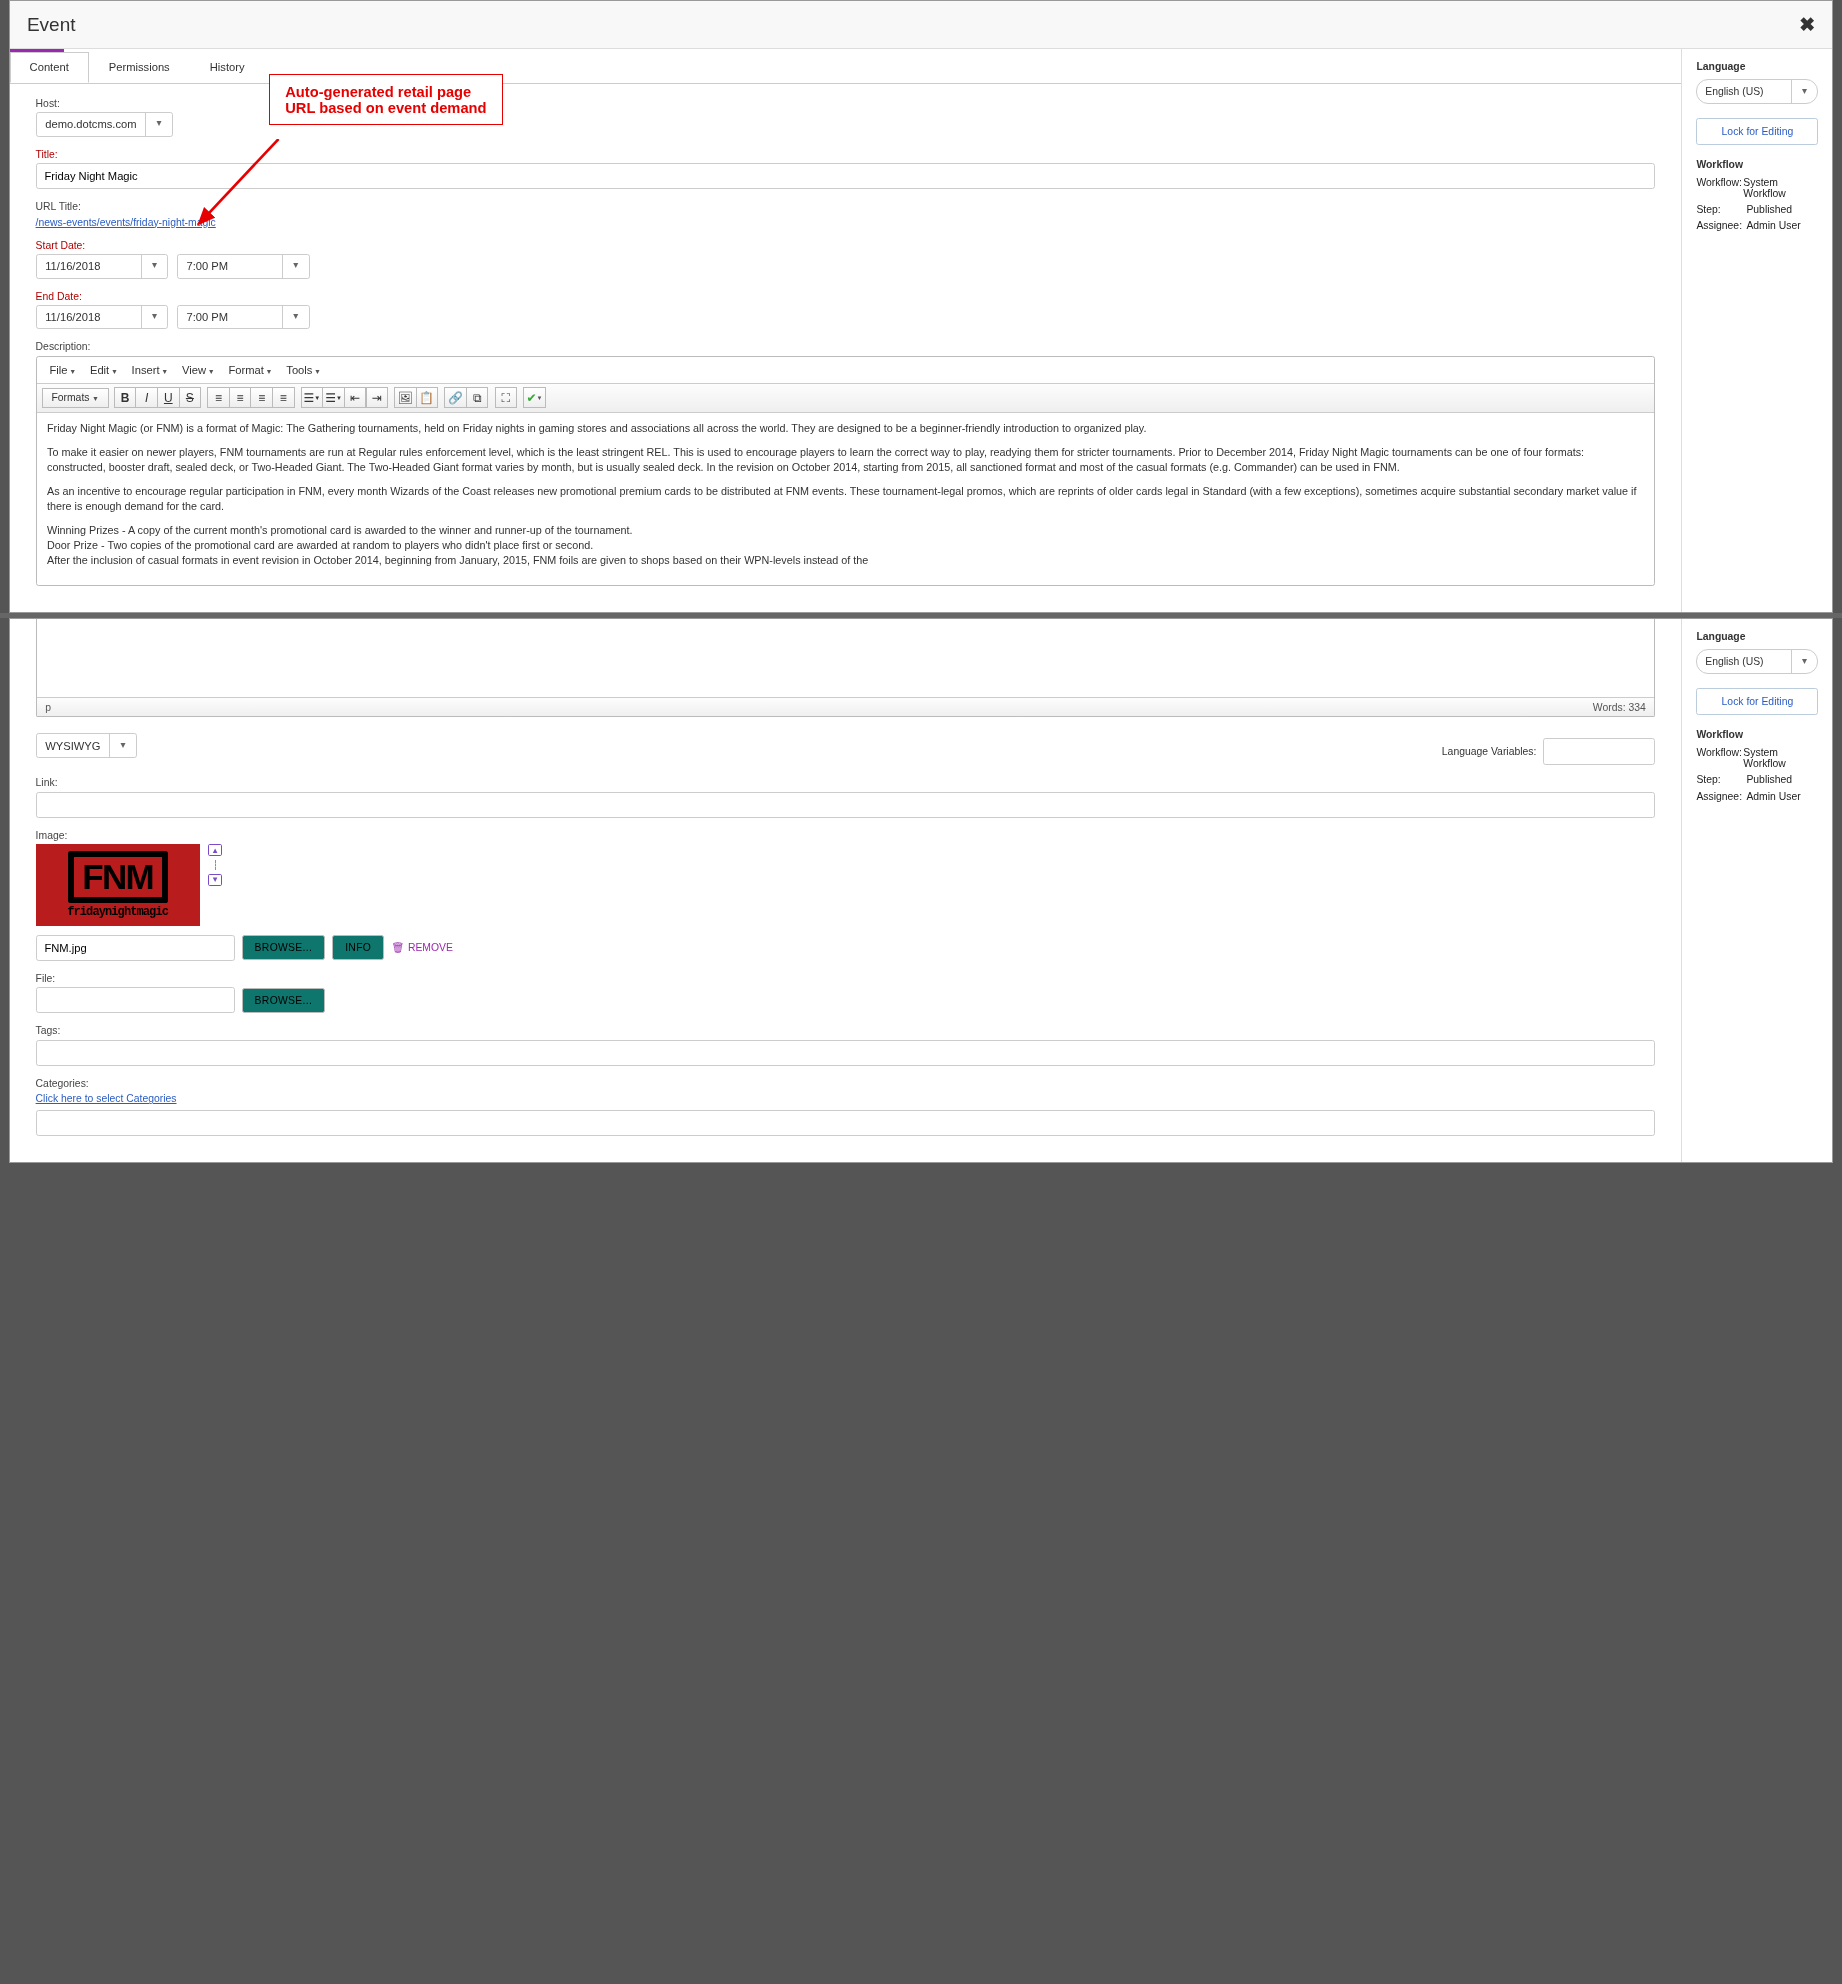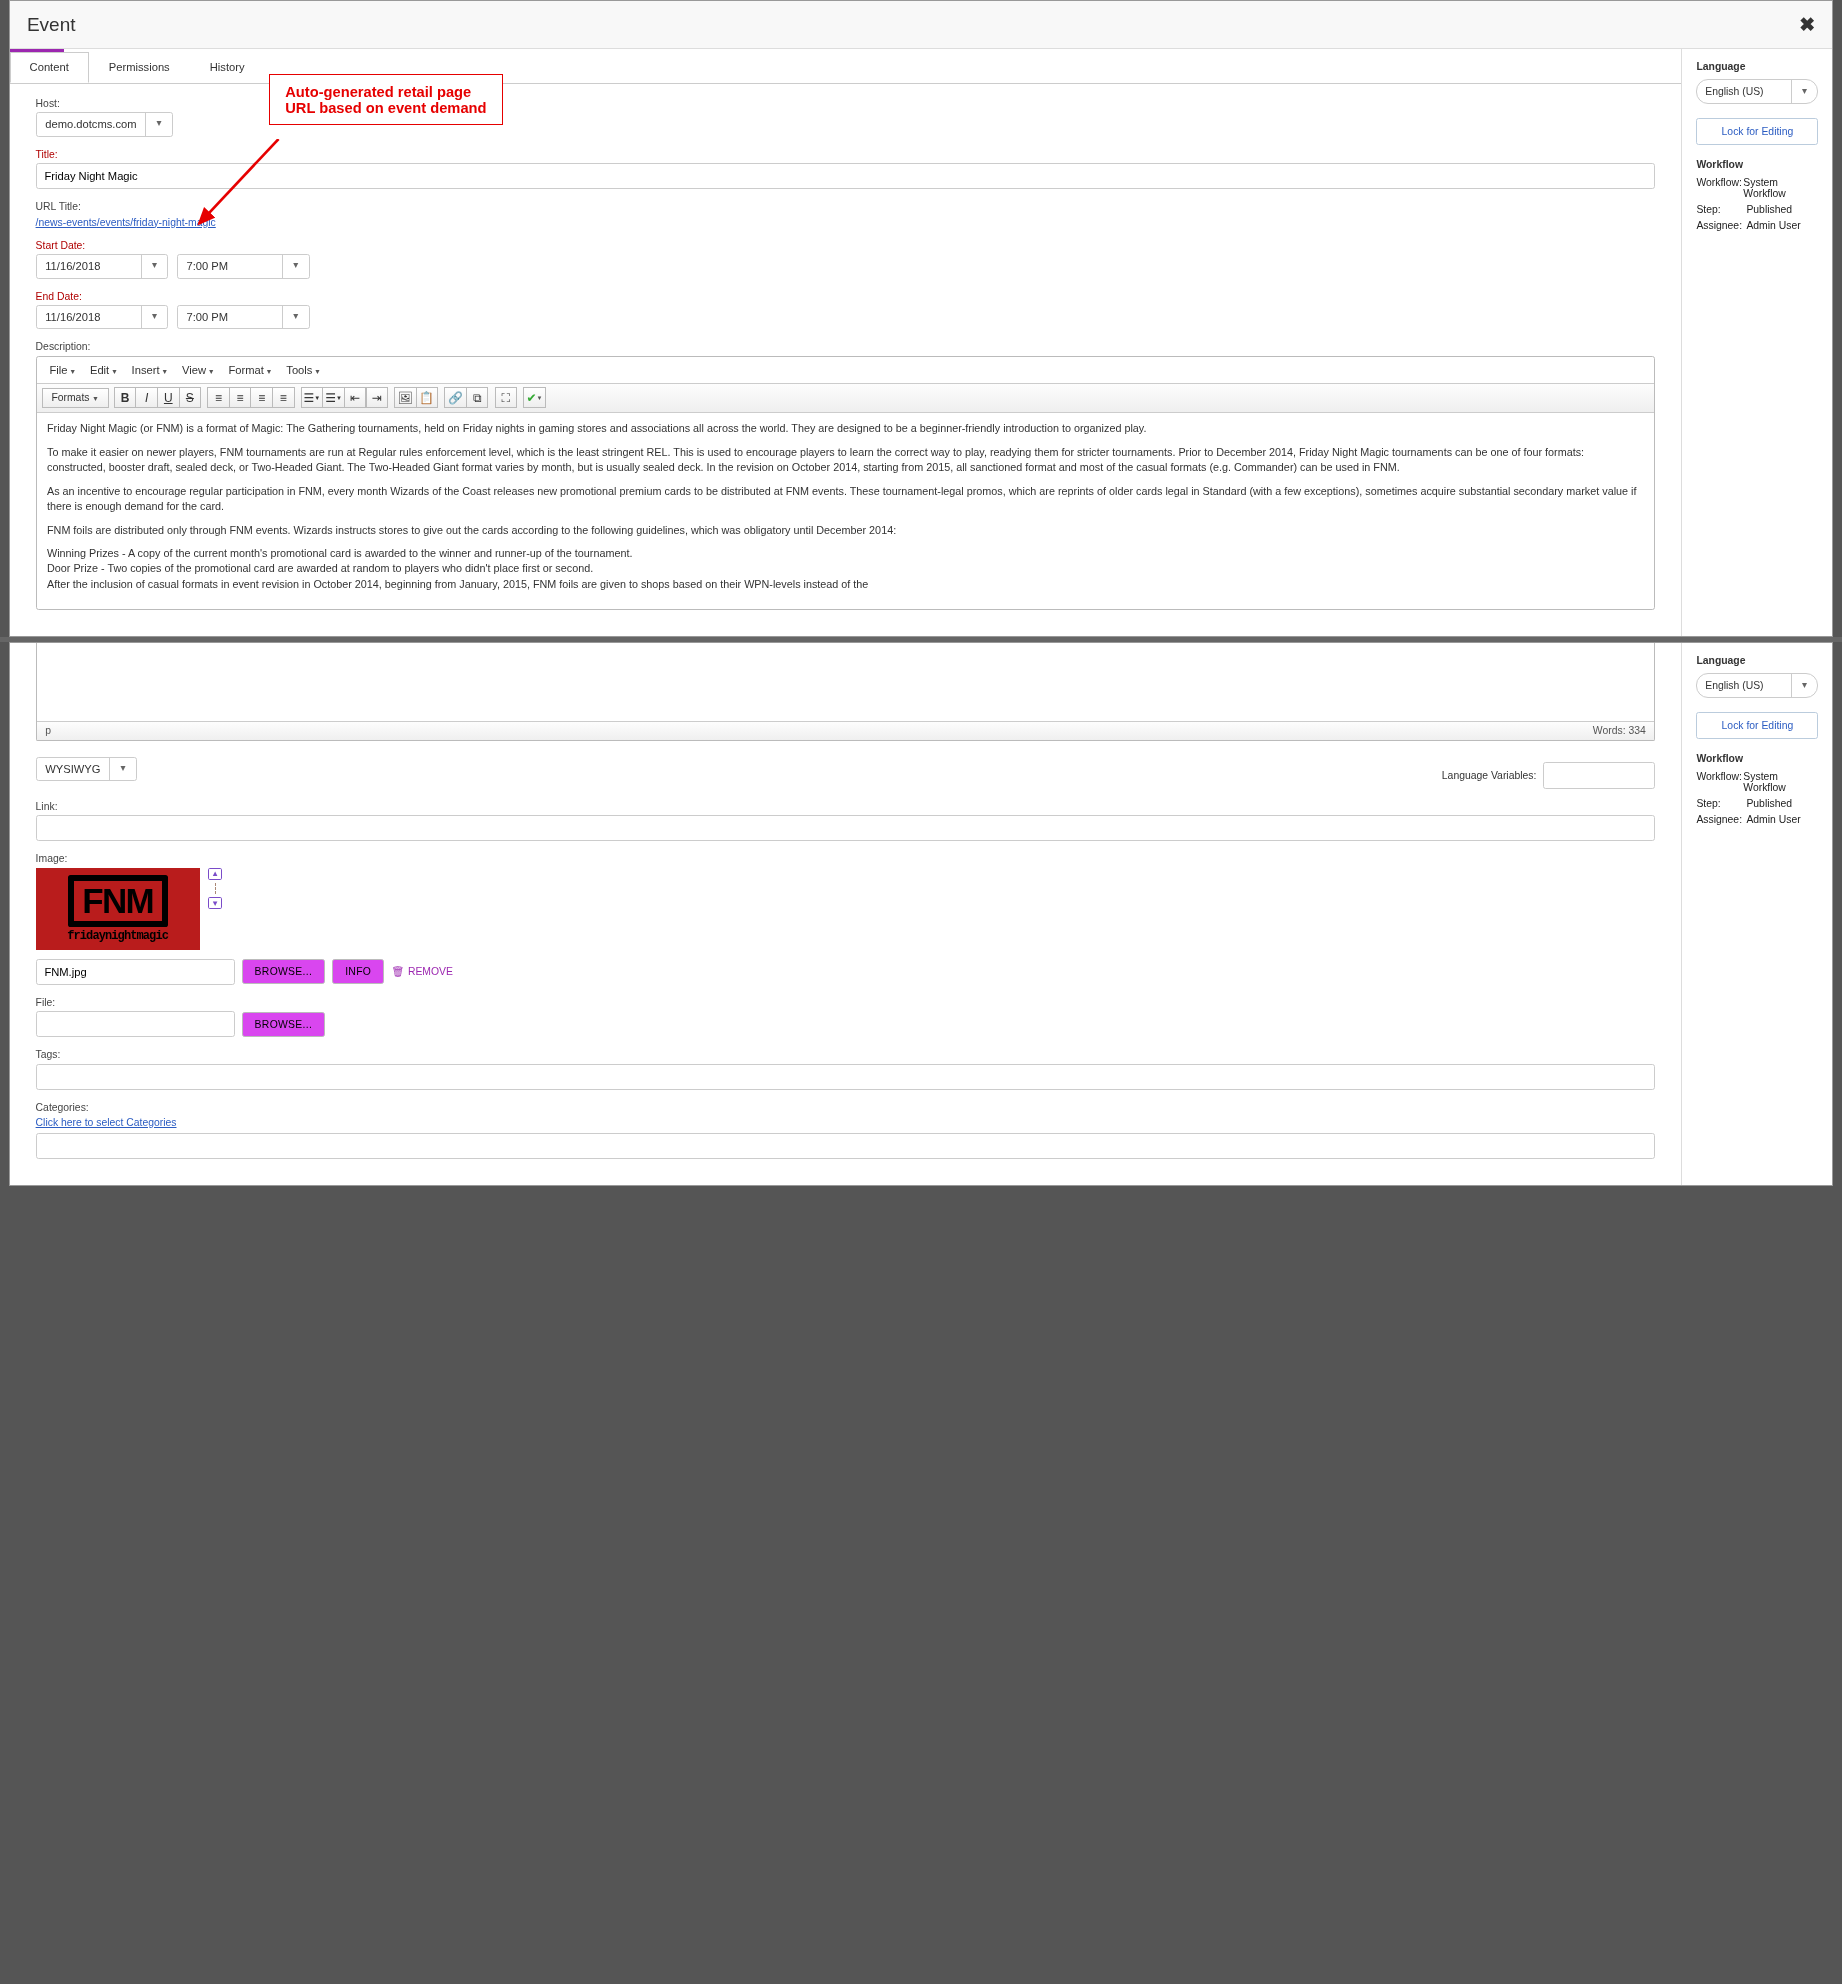--- a/index.html
+++ b/index.html
@@ -37,21 +37,21 @@
   .ed-toolbar { display: flex; align-items: center; padding: 3.5px 5.2px; border-bottom: 0.9px solid #ccc; background: linear-gradient(#fdfdfd,#efefef); flex-wrap: wrap; gap: 0; }
   .tb-btn { width: 22.5px; height: 21px; display: inline-flex; align-items: center; justify-content: center; border: 0.9px solid #bbb; background: linear-gradient(#fff,#eee); cursor: pointer; margin-right: -0.9px; font-size: 12px; color: #333; }
   .tb-sep { width: 7px; }
   .formats-btn { border: 0.9px solid #bbb; background: linear-gradient(#fff,#eee); padding: 3.5px 8.6px; font-size: 10.4px; cursor: pointer; margin-right: 5.2px; }
   .formats-btn .caret { font-size: 7px; color: #555; margin-left: 2.6px; }
   .ed-body { padding: 8.6px 10.4px; font-size: 10.8px; line-height: 1.4; max-height: 225px; overflow-y: auto; }
   .ed-body p { margin-bottom: 8.6px; }
   .ed-status { display: flex; justify-content: space-between; padding: 3.5px 8.6px; border-top: 0.9px solid #ccc; background: linear-gradient(#fdfdfd,#efefef); font-size: 10.4px; color: #555; }
   
   .section-split { height: 5.2px; background: #666; }
-  .btn-outline { border: 0.9px solid #bbb; border-radius: 2.6px; padding: 6px 12px; background: #d946ef; font-size: 10.4px; letter-spacing: 0.3px; cursor: pointer; }
+  .btn-outline { border: 0.9px solid #bbb; border-radius: 2.6px; padding: 6px 12px; background: #0f766e; font-size: 10.4px; letter-spacing: 0.3px; cursor: pointer; }
   .btn-lock { border: 0.9px solid #bcd; color: #2b5cc2; width: 100%; text-align: center; padding: 7px 0; border-radius: 2.6px; font-size: 10.4px; cursor: pointer; margin: 14px 0; }
   .sh { font-weight: bold; font-size: 10.4px; margin-bottom: 7px; display: block; }
   .kv { display: flex; font-size: 10.4px; margin-bottom: 5.2px; }
   .kv .k { width: 50px; color: #222; }
   .kv .v { color: #222; }
   .combo-full { display: flex; border: 0.9px solid #ccc; border-radius: 12px; overflow: hidden; }
   .combo-full .val { flex: 1; padding: 6px 7.8px; font-size: 10.4px; }
   .combo-full .arrow { border-left: 0.9px solid #ccc; padding: 6px 8.6px; cursor: pointer; color: #666; font-size: 8.6px; }
   .img-row { display: flex; align-items: flex-start; gap: 8.6px; }
   .thumb { width: 164px; height: 82px; background: #b91c1c; display: inline-flex; flex-direction: column; align-items: center; justify-content: center; border: 0; color: #000; }
@@ -190,21 +190,20 @@
               <span class="tb-btn">⧉</span>
               <span class="tb-sep"></span>
               <span class="tb-btn">⛶</span>
               <span class="tb-sep"></span>
               <span class="tb-btn" style="color:#3a3">✔<span style="font-size:6px;color:#555">▼</span></span>
             </div>
             <div class="ed-body">
               <p>Friday Night Magic (or FNM) is a format of Magic: The Gathering tournaments, held on Friday nights in gaming stores and associations all across the world. They are designed to be a beginner-friendly introduction to organized play.</p>
               <p>To make it easier on newer players, FNM tournaments are run at Regular rules enforcement level, which is the least stringent REL. This is used to encourage players to learn the correct way to play, readying them for stricter tournaments. Prior to December 2014, Friday Night Magic tournaments can be one of four formats: constructed, booster draft, sealed deck, or Two-Headed Giant. The Two-Headed Giant format varies by month, but is usually sealed deck. In the revision on October 2014, starting from 2015, all sanctioned format and most of the casual formats (e.g. Commander) can be used in FNM.</p>
               <p>As an incentive to encourage regular participation in FNM, every month Wizards of the Coast releases new promotional premium cards to be distributed at FNM events. These tournament-legal promos, which are reprints of older cards legal in Standard (with a few exceptions), sometimes acquire substantial secondary market value if there is enough demand for the card.</p>
-              <p>FNM foils are distributed only through FNM events. Wizards instructs stores to give out the cards according to the following guidelines, which was obligatory until December 2014:</p>
               <p style="white-space:pre-line">Winning Prizes - A copy of the current month's promotional card is awarded to the winner and runner-up of the tournament.
 Door Prize - Two copies of the promotional card are awarded at random to players who didn't place first or second.
 After the inclusion of casual formats in event revision in October 2014, beginning from January, 2015, FNM foils are given to shops based on their WPN-levels instead of the</p>
             </div>
           </div>
         </div>
 
       </div>
     </div>
 

